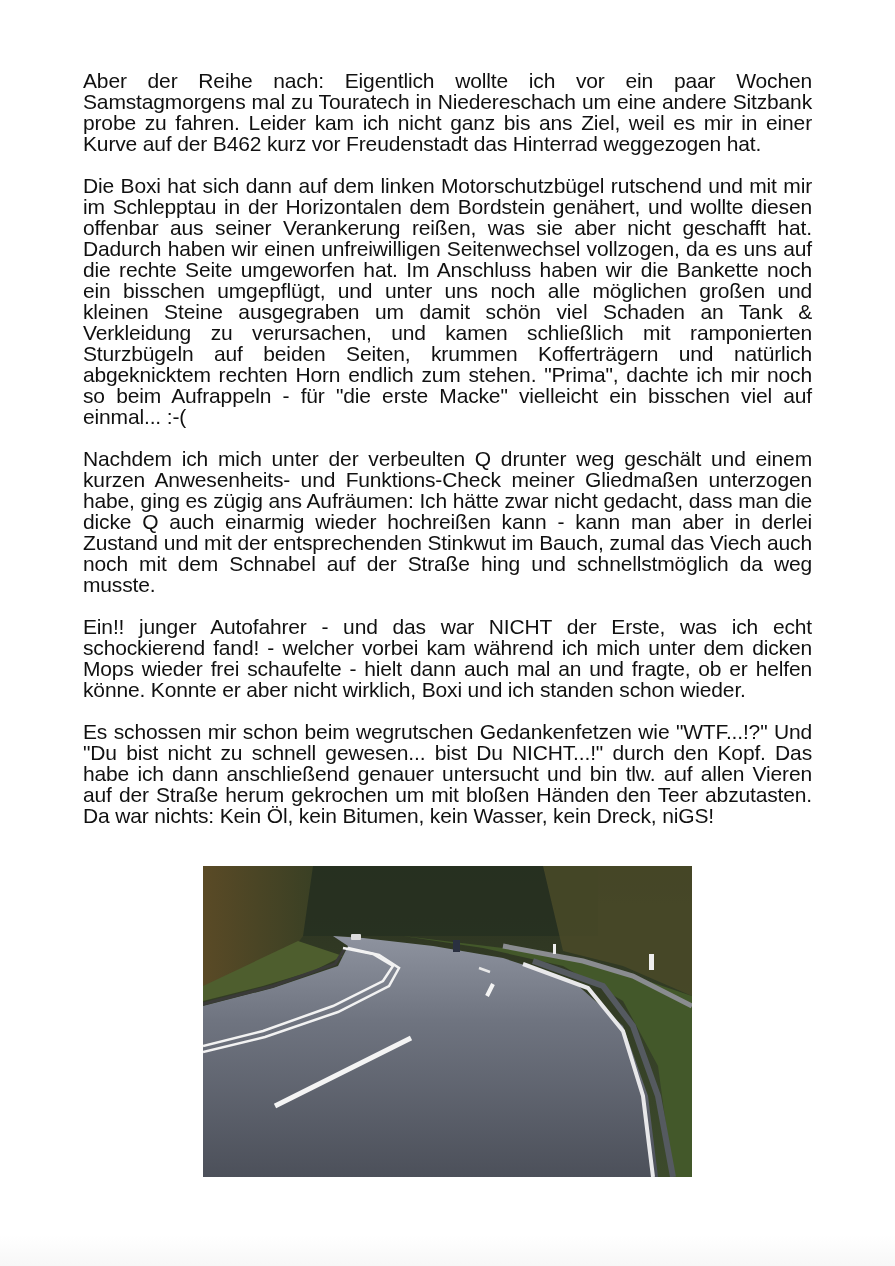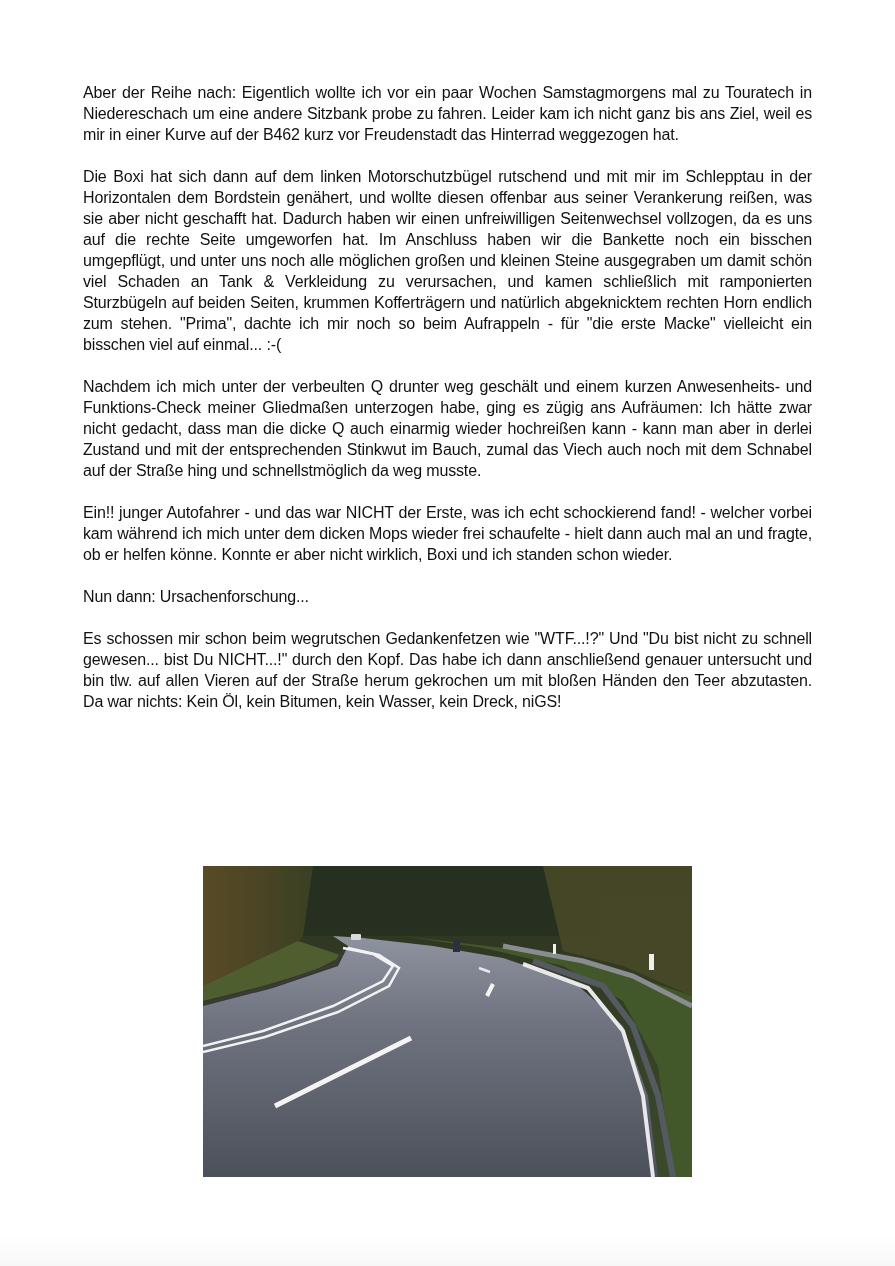--- a/index.html
+++ b/index.html
@@ -10,24 +10,24 @@
     body {
       width: 895px;
       height: 1266px;
       position: relative;
       overflow: hidden;
       background: linear-gradient(to bottom, #ffffff 0px, #ffffff 1235px, #f7f7f7 1266px);
     }
     .page-text {
       position: absolute;
       left: 83px;
-      top: 82px;
+      top: 70px;
       width: 729px;
       font-family: "Liberation Sans", sans-serif;
-      font-size: 16px;
+      font-size: 21px;
       line-height: 21px;
       color: #111111;
       letter-spacing: -0.15px;
     }
     .page-text p {
       margin: 0 0 21px 0;
       text-align: justify;
     }
     .photo {
       position: absolute;
@@ -45,21 +45,20 @@
     }
   </style>
 </head>
 <body>
 
 <div class="page-text">
   <p>Aber der Reihe nach: Eigentlich wollte ich vor ein paar Wochen Samstagmorgens mal zu Touratech in Niedereschach um eine andere Sitzbank probe zu fahren. Leider kam ich nicht ganz bis ans Ziel, weil es mir in einer Kurve auf der B462 kurz vor Freudenstadt das Hinterrad weggezogen hat.</p>
   <p>Die Boxi hat sich dann auf dem linken Motorschutzbügel rutschend und mit mir im Schlepptau in der Horizontalen dem Bordstein genähert, und wollte diesen offenbar aus seiner Verankerung reißen, was sie aber nicht geschafft hat. Dadurch haben wir einen unfreiwilligen Seitenwechsel vollzogen, da es uns auf die rechte Seite umgeworfen hat. Im Anschluss haben wir die Bankette noch ein bisschen umgepflügt, und unter uns noch alle möglichen großen und kleinen Steine ausgegraben um damit schön viel Schaden an Tank &amp; Verkleidung zu verursachen, und kamen schließlich mit ramponierten Sturzbügeln auf beiden Seiten, krummen Kofferträgern und natürlich abgeknicktem rechten Horn endlich zum stehen. "Prima", dachte ich mir noch so beim Aufrappeln - für "die erste Macke" vielleicht ein bisschen viel auf einmal... :-(</p>
   <p>Nachdem ich mich unter der verbeulten Q drunter weg geschält und einem kurzen Anwesenheits- und Funktions-Check meiner Gliedmaßen unterzogen habe, ging es zügig ans Aufräumen: Ich hätte zwar nicht gedacht, dass man die dicke Q auch einarmig wieder hochreißen kann - kann man aber in derlei Zustand und mit der entsprechenden Stinkwut im Bauch, zumal das Viech auch noch mit dem Schnabel auf der Straße hing und schnellstmöglich da weg musste.</p>
   <p>Ein!! junger Autofahrer - und das war NICHT der Erste, was ich echt schockierend fand!  - welcher vorbei kam während ich mich unter dem dicken Mops wieder frei schaufelte - hielt dann auch mal an und fragte, ob er helfen könne. Konnte er aber nicht wirklich, Boxi und ich standen schon wieder.</p>
-  <p>Nun dann: Ursachenforschung...</p>
   <p>Es schossen mir schon beim wegrutschen Gedankenfetzen wie "WTF...!?" Und "Du bist nicht zu schnell gewesen... bist Du NICHT...!" durch den Kopf. Das habe ich dann anschließend genauer untersucht und bin tlw. auf allen Vieren auf der Straße herum gekrochen um mit bloßen Händen den Teer abzutasten. Da war nichts: Kein Öl, kein Bitumen, kein Wasser, kein Dreck, niGS!</p>
 </div>
 
 <div class="photo" title="Curving two-lane country road through a forest with guardrail on the right and dashed/double white center lines">
   <svg viewBox="0 0 489 311" preserveAspectRatio="none">
     <defs>
       <linearGradient id="sky" x1="0" y1="0" x2="0" y2="1">
         <stop offset="0" stop-color="#2c3220"></stop>
         <stop offset="1" stop-color="#3c4a2c"></stop>
       </linearGradient>

